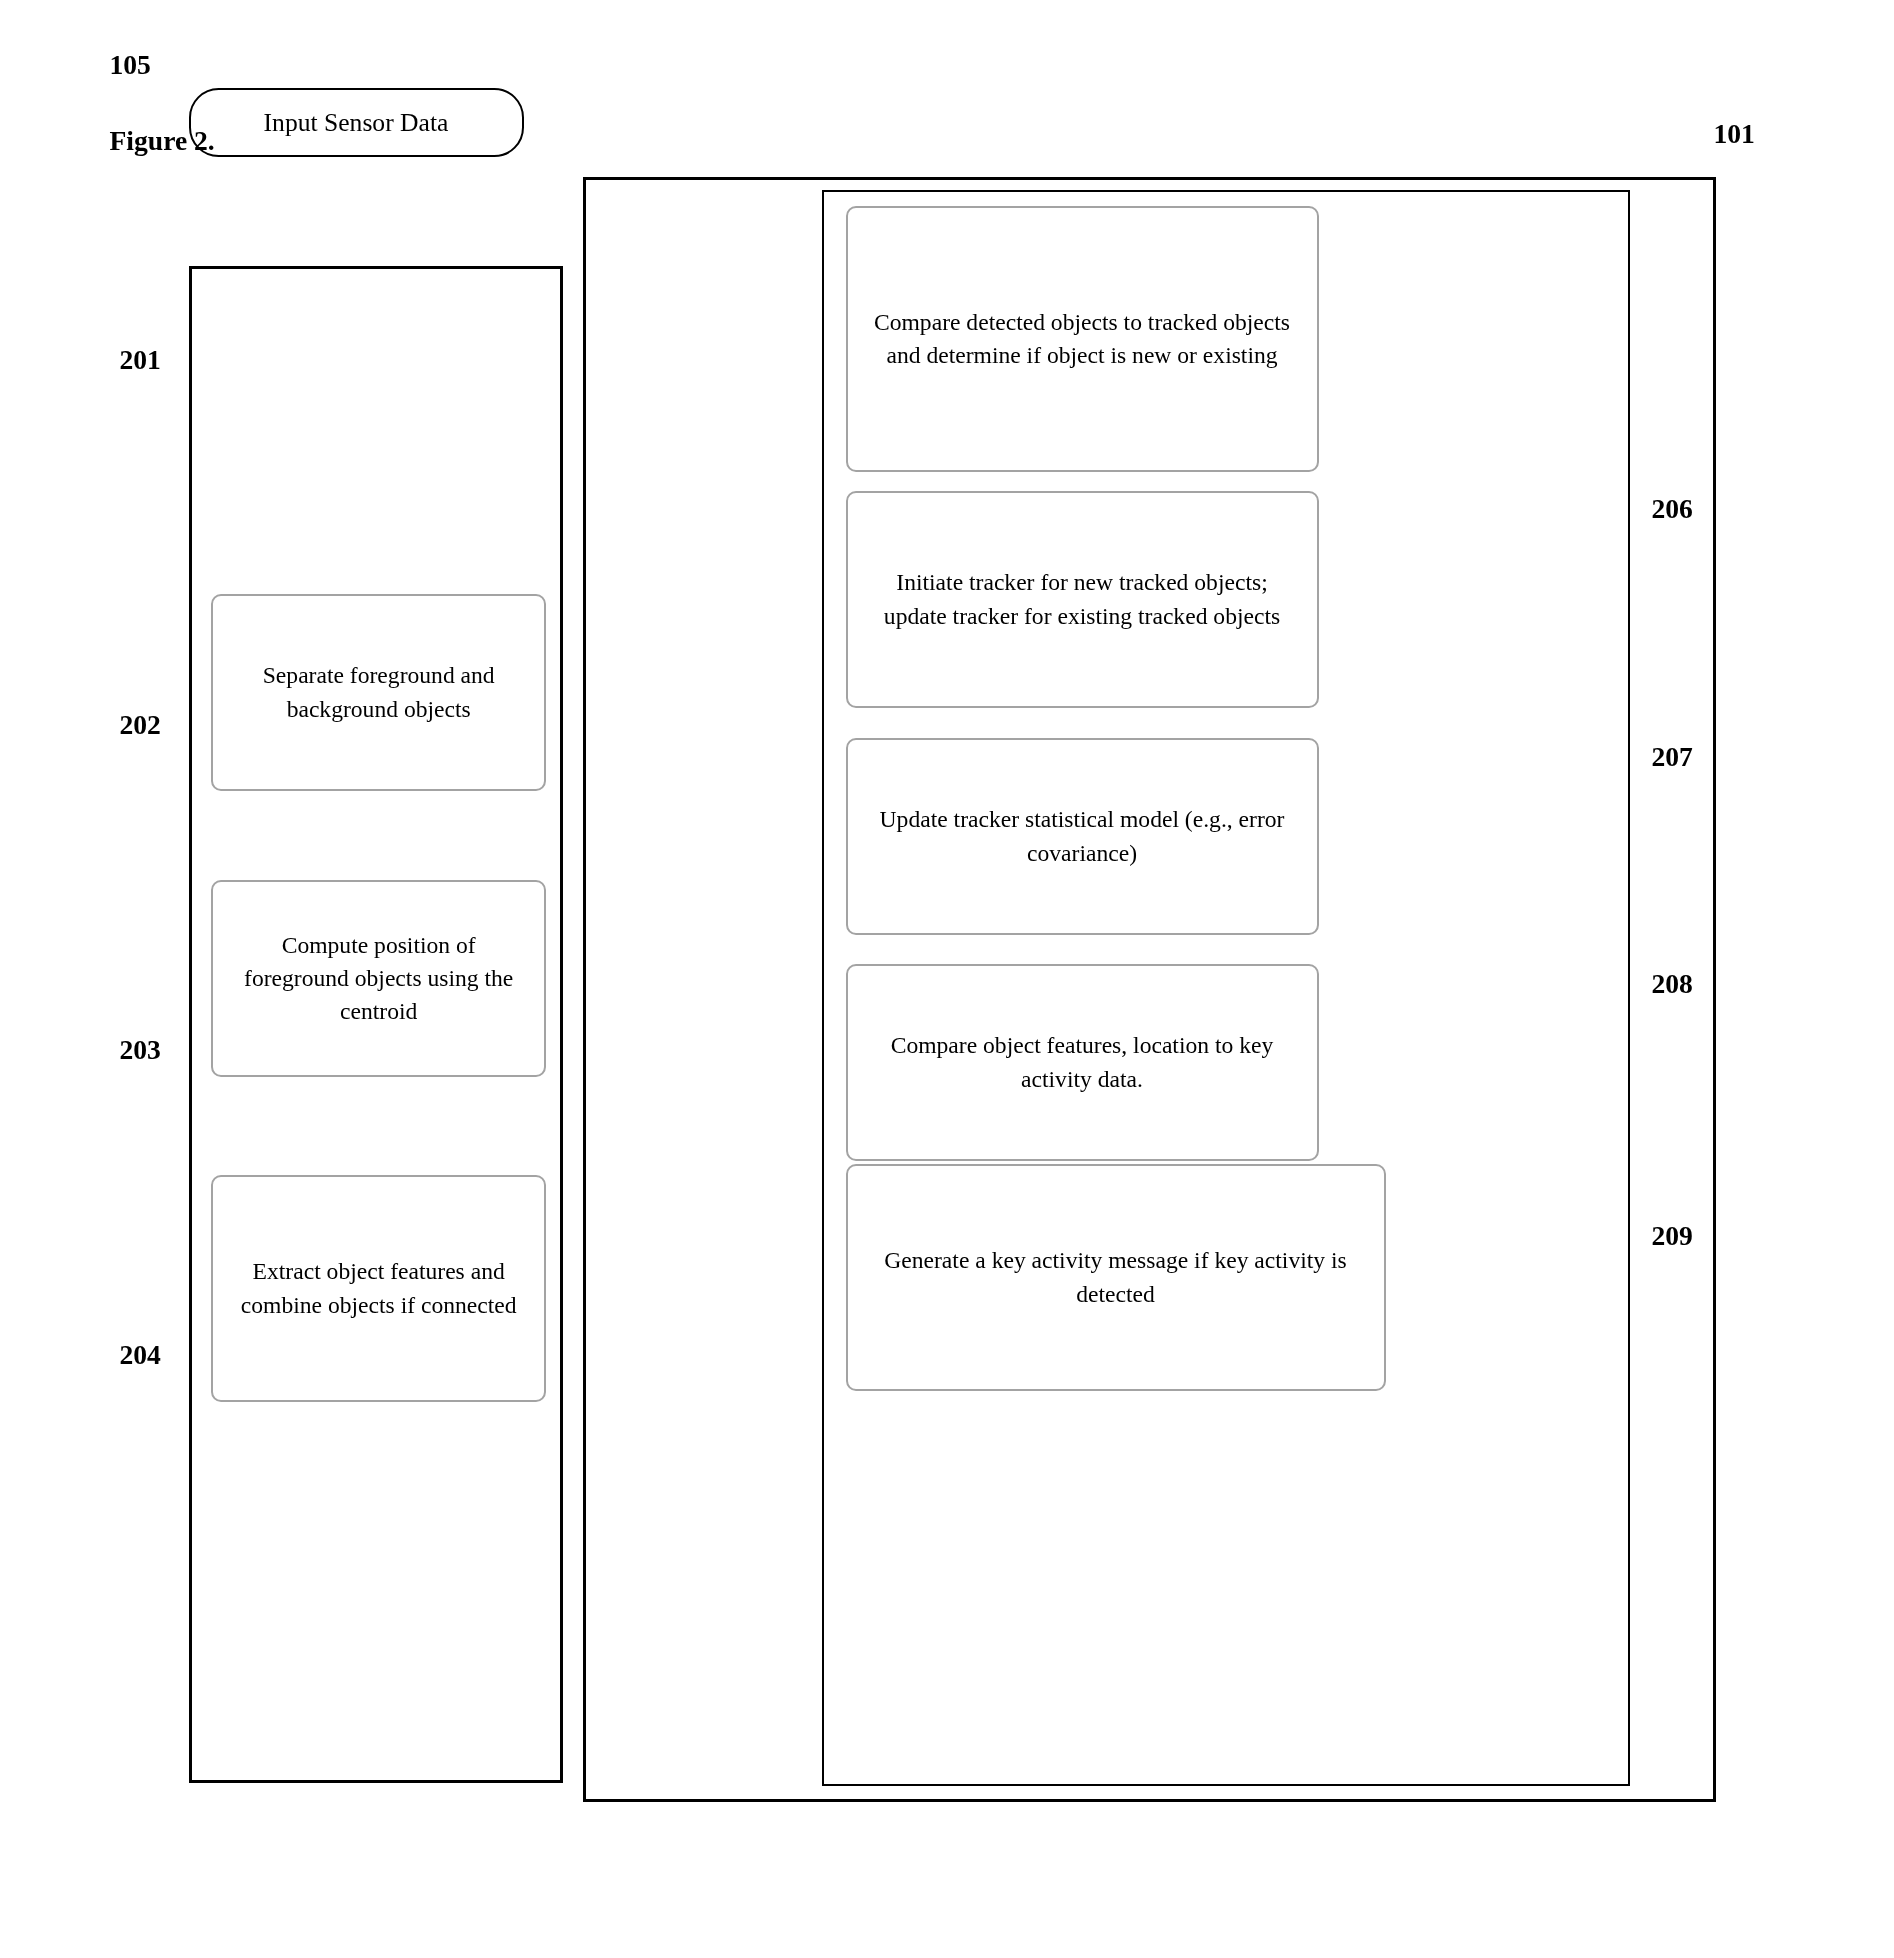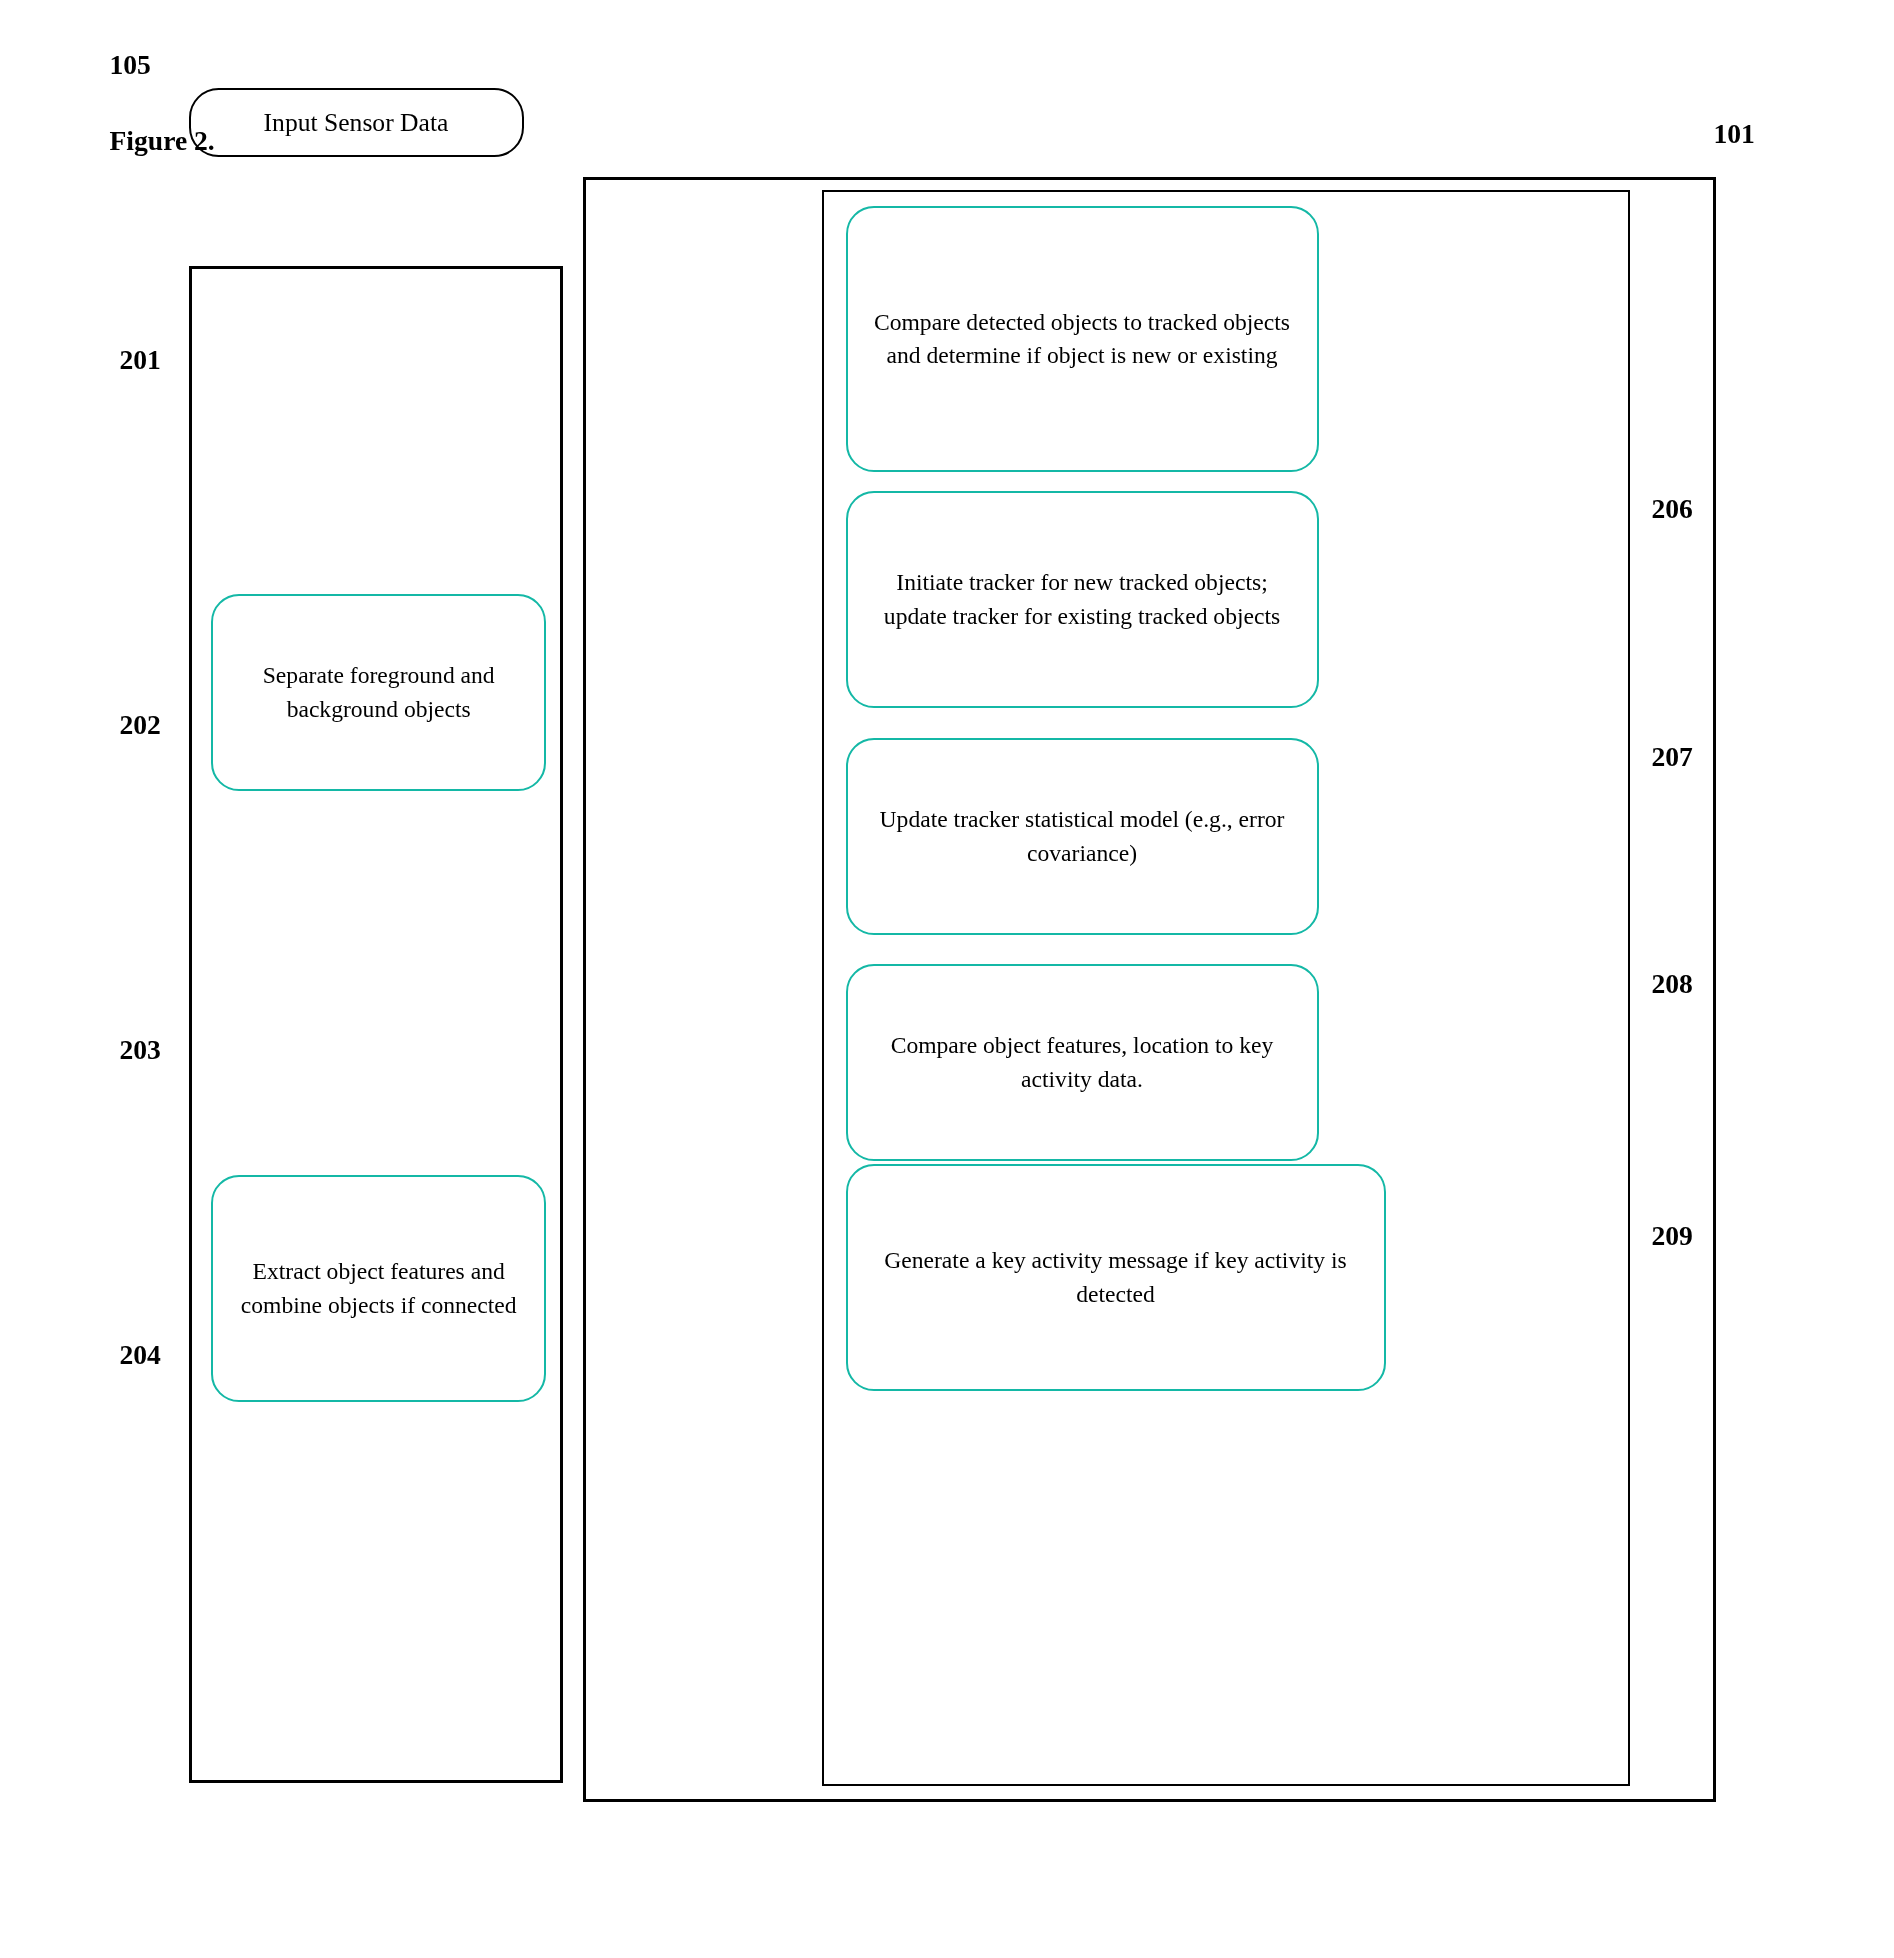--- a/index.html
+++ b/index.html
@@ -74,22 +74,22 @@
 
     
     .label-201 { position: absolute; top: 305px; left: 9.9px; font-size: 27.6px; font-weight: bold; }
     .label-202 { position: absolute; top: 670px; left: 9.9px; font-size: 27.6px; font-weight: bold; }
     .label-203 { position: absolute; top: 995px; left: 9.9px; font-size: 27.6px; font-weight: bold; }
     .label-204 { position: absolute; top: 1300px; left: 9.9px; font-size: 27.6px; font-weight: bold; }
 
     
     .flow-box {
       position: absolute;
-      border: 2px solid #14b8a6;
-      border-radius: 28px;
+      border: 2px solid #a3a3a3;
+      border-radius: 10px;
       background: #fff;
       text-align: center;
       display: flex;
       align-items: center;
       justify-content: center;
       font-size: 23.6px;
       line-height: 1.4;
       padding: 13.8px 17.7px;
     }
 
@@ -186,20 +186,21 @@
 
     <div class="flow-box" style="top:984px; left:260px; width:540px; height:227px;">Generate a key activity message if key activity is detected</div>
 
   </div>
 
   <div class="left-inner-rect">
 
 
     <div class="flow-box" style="top:325px; left:19.7px; width:335px; height:197px;">Separate foreground and background objects</div>
 
+    <div class="flow-box" style="top:611px; left:19.7px; width:335px; height:197px;">Compute position of foreground objects using the centroid</div>
 
     <div class="flow-box" style="top:906px; left:19.7px; width:335px; height:227px;">Extract object features and combine objects if connected</div>
 
   </div>
 
   <div class="label-201">201</div>
   <div class="label-202">202</div>
   <div class="label-203">203</div>
   <div class="label-204">204</div>
 

